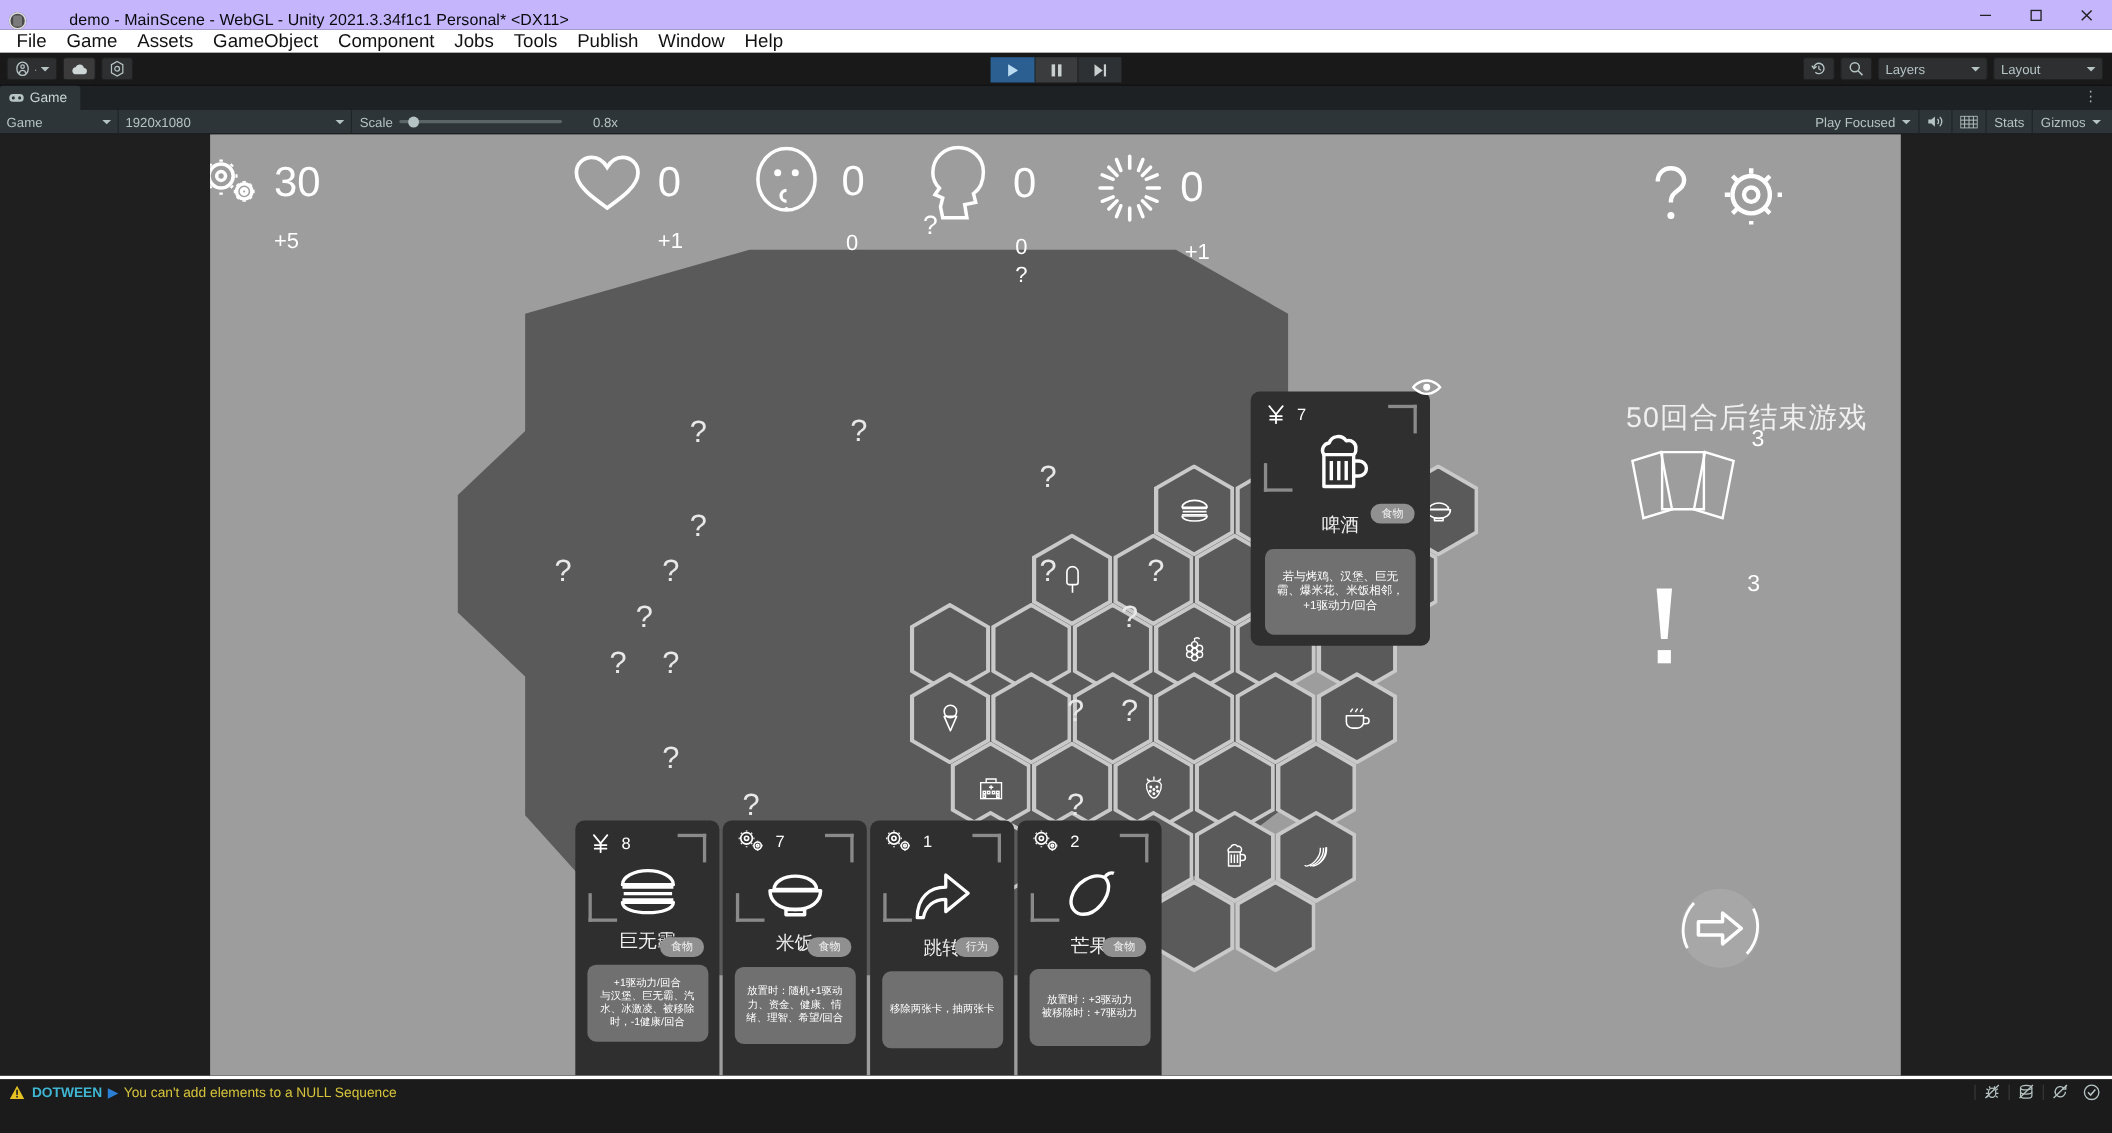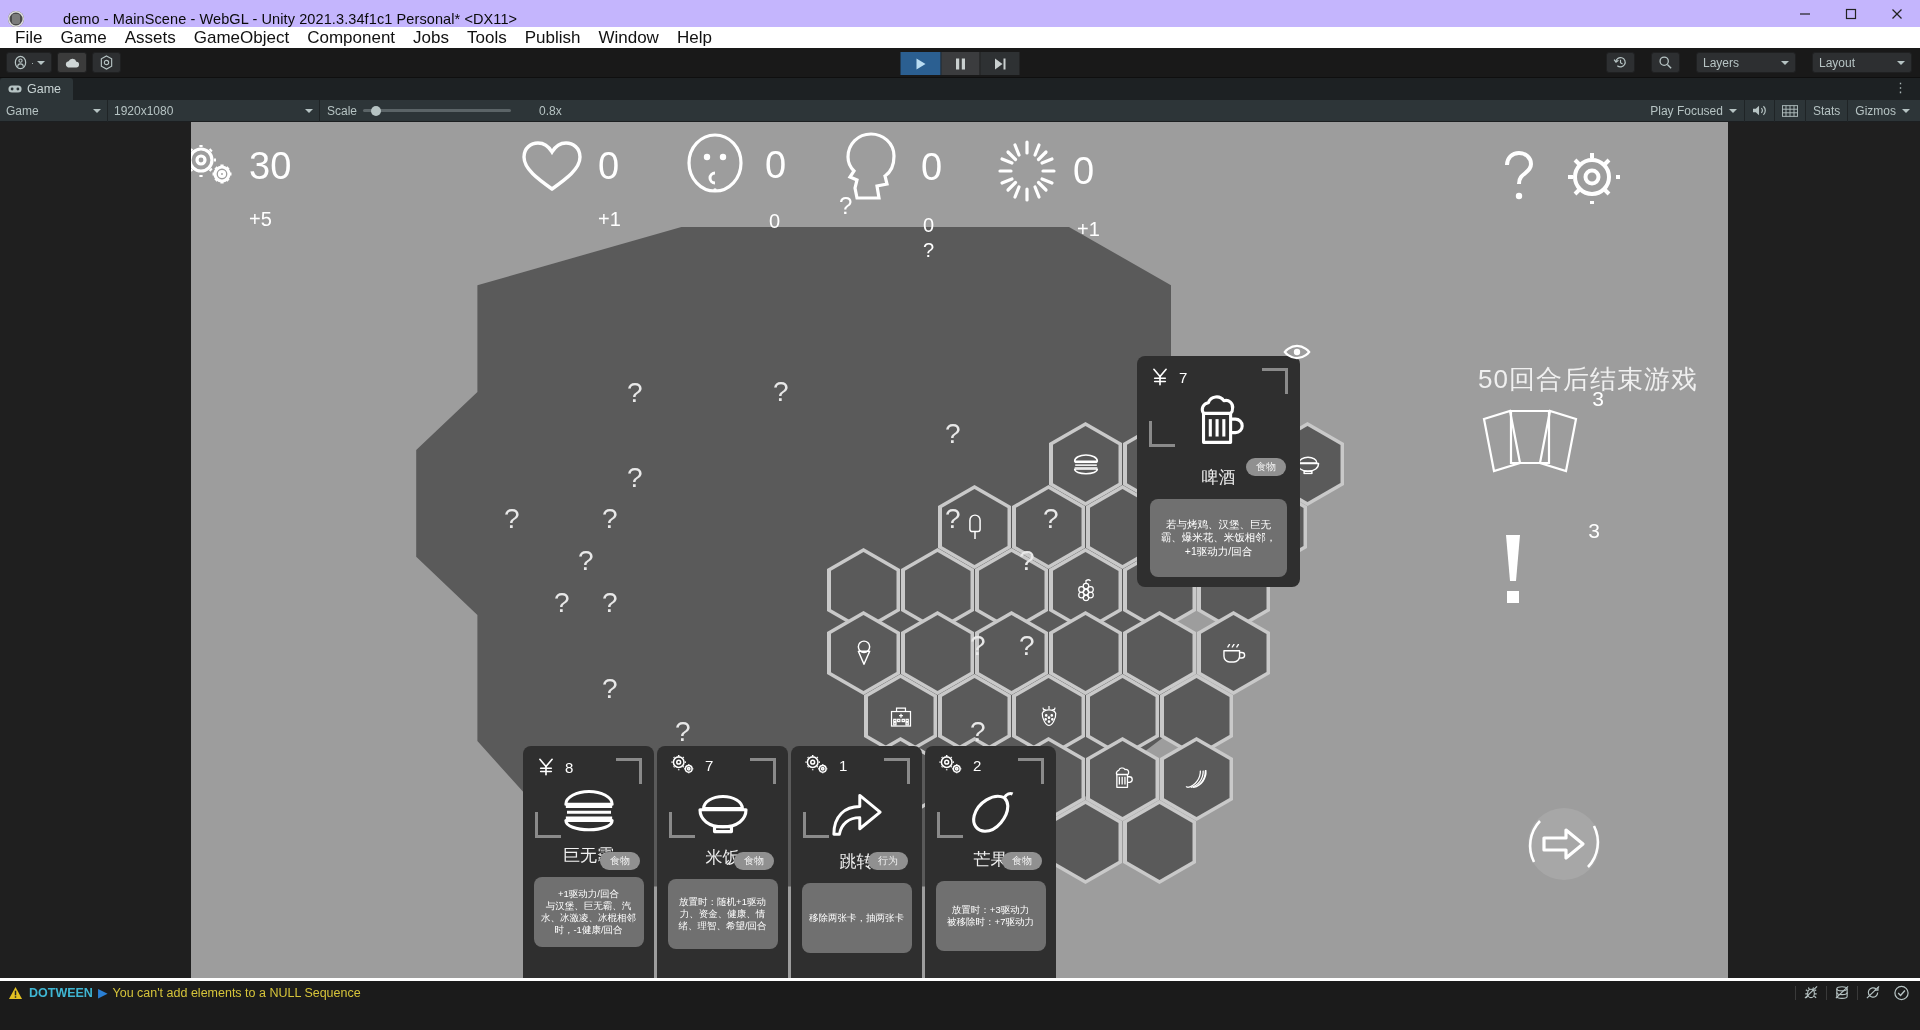--- a/index.html
+++ b/index.html
@@ -60,21 +60,21 @@
   }
   .pause-btn {
     width: 39px; height: 23px; display: flex; align-items: center; justify-content: center;
     background: #3b3c3e; border-right: 1px solid #1b1b1b;
   }
   .step-btn {
     width: 39px; height: 23px; display: flex; align-items: center; justify-content: center;
     background: #2e3133;
   }
   .tb-right {
-    position: absolute; right: 8px; display: flex; align-items: center; gap: 16px;
+    position: absolute; right: 8px; display: flex; align-items: center; gap: 5px;
   }
   .tb-drop {
     height: 21px; background: #2d2f31; border: 1px solid #1f2021; border-radius: 3px;
     display: flex; align-items: center; justify-content: space-between;
     padding: 0 6px; color: #b7c4c4; font-size: 12px; gap: 16px; min-width: 100px;
   }
   .kebab { color: #a8b4b4; font-size: 13px; padding: 0 4px; letter-spacing: 1px; }
   
   .tabrow {
     height: 22px; background: #1d2123; display: flex; align-items: flex-end;
@@ -847,21 +847,21 @@
                 <path d="M4 16h40"></path>
                 <path d="M5 21h38"></path>
                 <path d="M4 26h40"></path>
                 <path d="M4 28c0 5 9 8 20 8s20-3 20-8z"></path>
               </g>
             </svg>
           </div>
           <div class="card-tag" style="right: 14px; top: 106px;">食物</div>
           <div class="card-name" style="margin-top: 12px; width: 100%;">巨无霸</div>
           <div class="card-desc" style="width: 110px; height: 70px; margin: 10px auto 0px; font-size: 9.5px; white-space: pre-line;">+1驱动力/回合
-与汉堡、巨无霸、汽水、冰激凌、冰棍相邻时，-1健康/回合</div>
+与汉堡、巨无霸、汽水、冰激凌、被移除时，-1健康/回合</div>
         </div>
         <div class="hand-card">
           <div class="card-cost">
             <span>
               <svg width="28" height="22" viewBox="0 0 58 46">
                 <g fill="none" stroke="#fff" stroke-width="3.2">
                   <circle cx="20" cy="17" r="11"></circle>
                   <circle cx="20" cy="17" r="4"></circle>
                   <path d="M20 4v-2M20 32v2M7 17H5M33 17h2M11 8l-1.5-1.5M29 26l1.5 1.5M29 8l1.5-1.5M11 26L9.5 27.5"></path>
                   <circle cx="41" cy="31" r="7"></circle>

